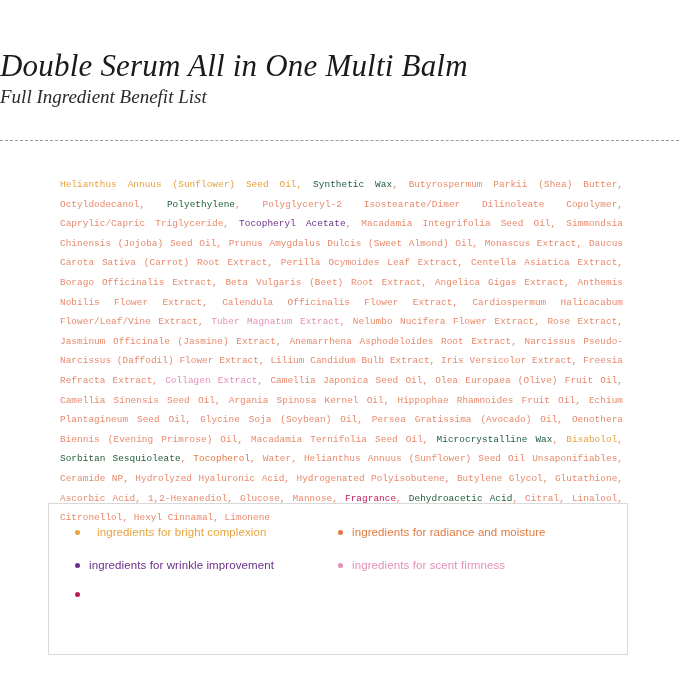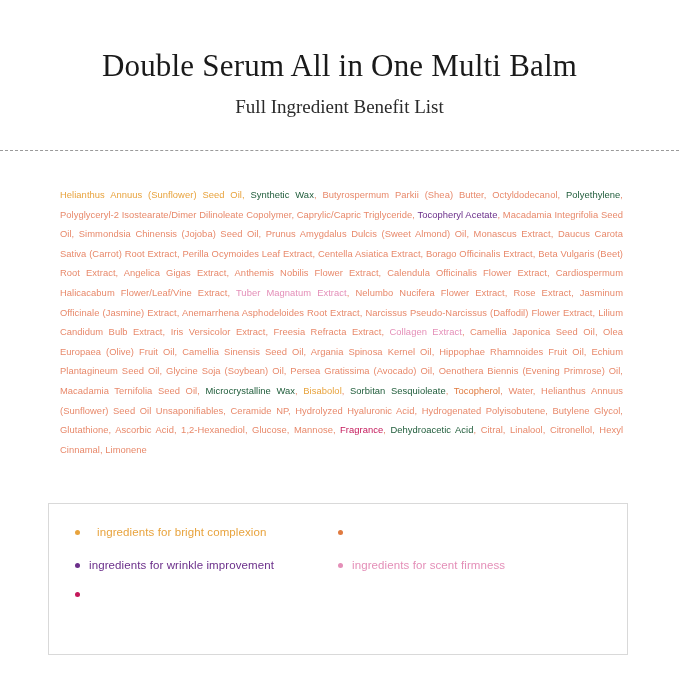--- a/index.html
+++ b/index.html
@@ -14,51 +14,52 @@
     color: #333;
     overflow: hidden;
   }
   .page {
     width: 679px;
     height: 679px;
     position: relative;
     box-sizing: border-box;
   }
   .header {
-    text-align: center;
     padding-top: 48px;
+    font-style: italic;
   }
   .title {
     font-family: "Liberation Serif", serif;
     font-size: 31px;
     font-weight: normal;
     letter-spacing: 0.2px;
     color: #1a1a1a;
     margin: 0;
   }
   .subtitle {
     font-family: "Liberation Serif", serif;
     font-size: 19px;
     font-weight: normal;
     color: #2b2b2b;
-    margin: 12px 0 0 0;
+    margin: 2px 0 0 0;
   }
   .divider {
     margin: 32px 0 0 0;
     border: 0;
     border-top: 1px dashed #9a9a9a;
     height: 0;
   }
   .ingredients {
     margin: 34px 56px 0 60px;
     font-size: 9.4px;
     line-height: 19.6px;
     text-align: justify;
     color: #e8896b;
     letter-spacing: 0.05px;
+    font-family: Liberation Mono, monospace;
   }
   .ingredients span {
     white-space: normal;
   }
   .legend {
     position: absolute;
     left: 48px;
     top: 503px;
     width: 580px;
     height: 152px;
@@ -104,20 +105,21 @@
   <div class="ingredients"><span style="color: rgb(232, 163, 61);">Helianthus Annuus (Sunflower) Seed Oil, </span><span style="color: rgb(31, 92, 58);">Synthetic Wax</span><span style="color: rgb(232, 137, 107);">, Butyrospermum Parkii (Shea) Butter, Octyldodecanol, </span><span style="color: rgb(31, 92, 58);">Polyethylene</span><span style="color: rgb(232, 137, 107);">, Polyglyceryl-2 Isostearate/Dimer Dilinoleate Copolymer, Caprylic/Capric Triglyceride, </span><span style="color: rgb(107, 47, 138);">Tocopheryl Acetate</span><span style="color: rgb(232, 137, 107);">, Macadamia Integrifolia Seed Oil, Simmondsia Chinensis (Jojoba) Seed Oil, Prunus Amygdalus Dulcis (Sweet Almond) Oil, Monascus Extract, Daucus Carota Sativa (Carrot) Root Extract, Perilla Ocymoides Leaf Extract, Centella Asiatica Extract, Borago Officinalis Extract, Beta Vulgaris (Beet) Root Extract, Angelica Gigas Extract, Anthemis Nobilis Flower Extract, Calendula Officinalis Flower Extract, Cardiospermum Halicacabum Flower/Leaf/Vine Extract, </span><span style="color: rgb(228, 143, 184);">Tuber Magnatum Extract</span><span style="color: rgb(232, 137, 107);">, Nelumbo Nucifera Flower Extract, Rose Extract, Jasminum Officinale (Jasmine) Extract, Anemarrhena Asphodeloides Root Extract, Narcissus Pseudo-Narcissus (Daffodil) Flower Extract, Lilium Candidum Bulb Extract, Iris Versicolor Extract, Freesia Refracta Extract, </span><span style="color: rgb(228, 143, 184);">Collagen Extract</span><span style="color: rgb(232, 137, 107);">, Camellia Japonica Seed Oil, Olea Europaea (Olive) Fruit Oil, Camellia Sinensis Seed Oil, Argania Spinosa Kernel Oil, Hippophae Rhamnoides Fruit Oil, Echium Plantagineum Seed Oil, Glycine Soja (Soybean) Oil, Persea Gratissima (Avocado) Oil, Oenothera Biennis (Evening Primrose) Oil, Macadamia Ternifolia Seed Oil, </span><span style="color: rgb(31, 92, 58);">Microcrystalline Wax</span><span style="color: rgb(232, 137, 107);">, </span><span style="color: rgb(232, 163, 61);">Bisabolol</span><span style="color: rgb(232, 137, 107);">, </span><span style="color: rgb(31, 92, 58);">Sorbitan Sesquioleate</span><span style="color: rgb(232, 137, 107);">, </span><span style="color: rgb(224, 122, 63);">Tocopherol</span><span style="color: rgb(232, 137, 107);">, Water, Helianthus Annuus (Sunflower) Seed Oil Unsaponifiables, Ceramide NP, Hydrolyzed Hyaluronic Acid, Hydrogenated Polyisobutene, Butylene Glycol, Glutathione, Ascorbic Acid, 1,2-Hexanediol, Glucose, Mannose, </span><span style="color: rgb(196, 24, 90);">Fragrance</span><span style="color: rgb(232, 137, 107);">, </span><span style="color: rgb(31, 92, 58);">Dehydroacetic Acid</span><span style="color: rgb(232, 137, 107);">, Citral, Linalool, Citronellol, Hexyl Cinnamal, Limonene</span></div>
 
   <div class="legend">
     <div class="legend-grid">
         <div class="legend-item">
           <span class="dot" style="background: rgb(232, 163, 61);"></span>
           <span class="lbl" style="color: rgb(232, 163, 61); padding-left: 8px;">ingredients for bright complexion</span>
         </div>
         <div class="legend-item">
           <span class="dot" style="background: rgb(224, 122, 63);"></span>
+          <span class="lbl" style="color: rgb(224, 122, 63);">ingredients for radiance and moisture</span>
         </div>
         <div class="legend-item">
           <span class="dot" style="background: rgb(107, 47, 138);"></span>
           <span class="lbl" style="color: rgb(107, 47, 138);">ingredients for wrinkle improvement</span>
         </div>
         <div class="legend-item">
           <span class="dot" style="background: rgb(228, 143, 184);"></span>
           <span class="lbl" style="color: rgb(228, 143, 184);">ingredients for scent firmness</span>
         </div>
         <div class="legend-item">

